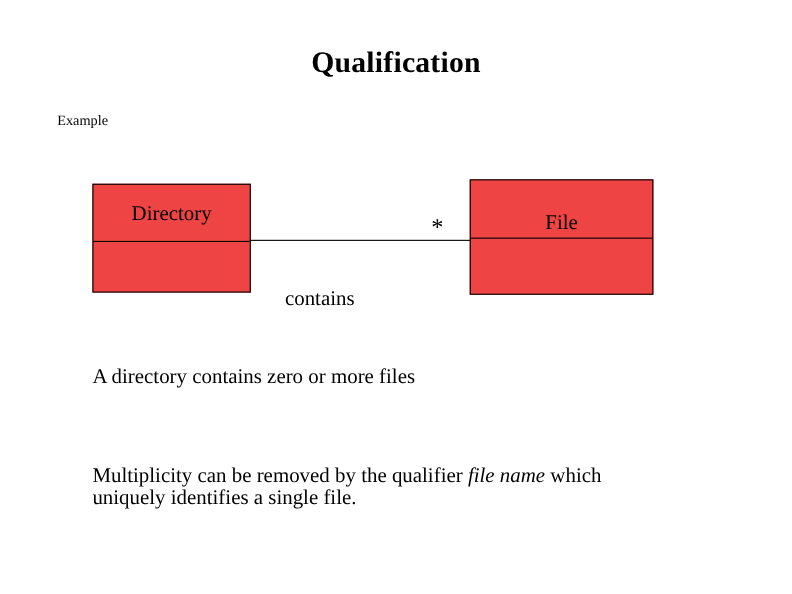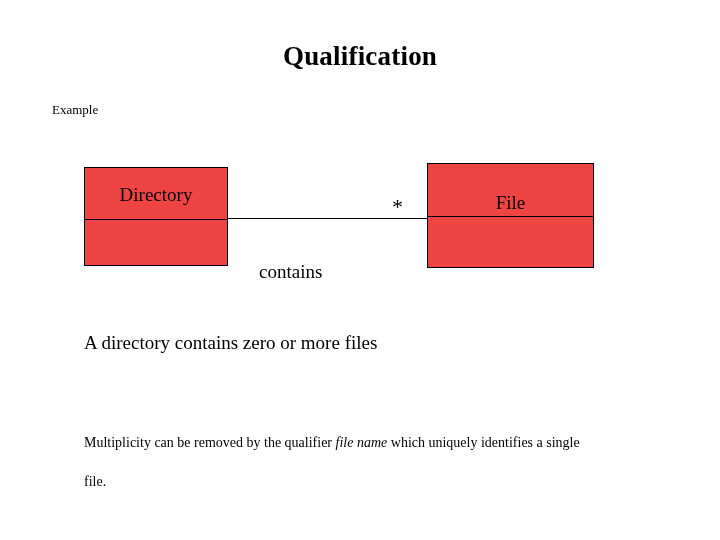--- a/index.html
+++ b/index.html
@@ -137,22 +137,22 @@
     font-size: 19px;
     line-height: 1.0;
     white-space: nowrap;
     font-family: Liberation Serif, serif;
   }
   #body-paragraph {
     position: absolute;
     left: 84px;
     top: 423px;
     width: 500px;
-    font-size: 14px;
-    line-height: 39px;
+    font-size: 19px;
+    line-height: 20px;
   }
   #body-paragraph .italic {
     font-style: italic;
   }
 </style>
 </head>
 <body>
 
 <div id="slide">
 

